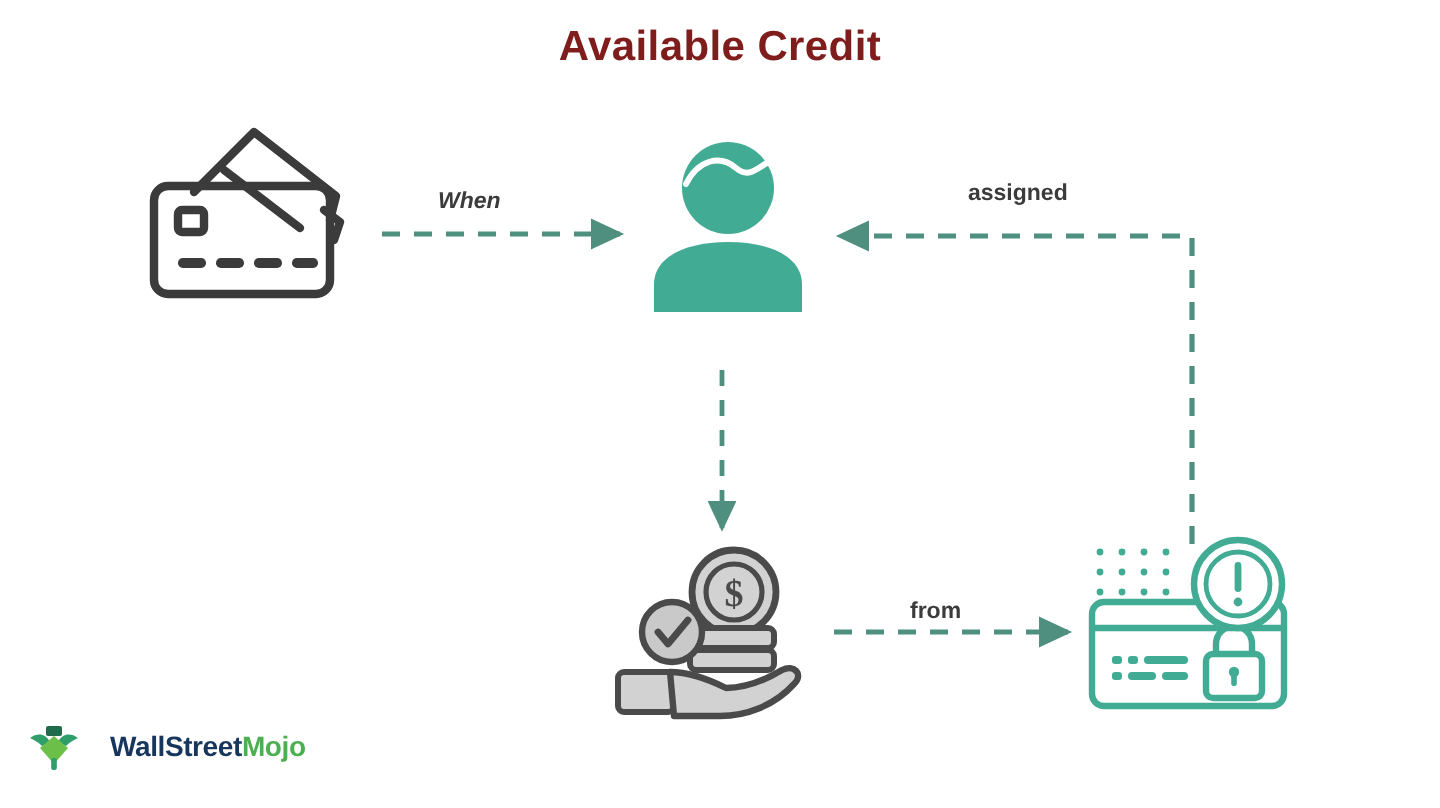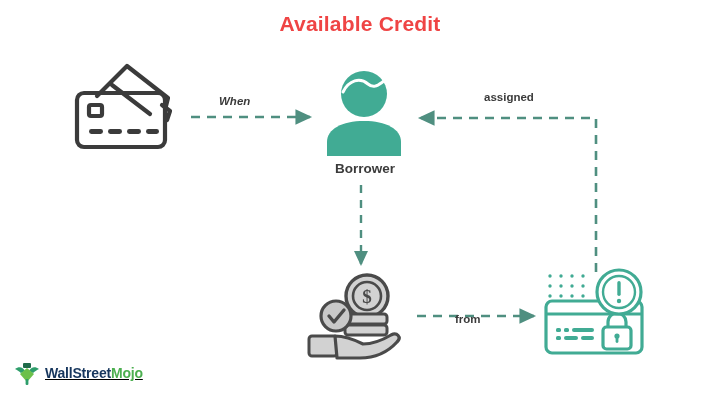--- a/index.html
+++ b/index.html
@@ -21,21 +21,21 @@
 
   
   #title {
     position: absolute;
     top: 12px;
     left: 0;
     width: 720px;
     text-align: center;
     font-size: 21px;
     font-weight: bold;
-    color: #ef4444;
+    color: #7f1d1d;
     letter-spacing: 0.2px;
   }
 
   
   .node-label {
     position: absolute;
     text-align: center;
     font-size: 13.5px;
     font-weight: bold;
     color: #3b3b3b;
@@ -50,21 +50,21 @@
   .edge-label {
     position: absolute;
     font-size: 11.5px;
     font-weight: bold;
     color: #3b3b3b;
     white-space: nowrap;
   }
 
   #label-when     { left: 219px; top: 95px; font-style: italic; }
   #label-assigned { left: 484px; top: 91px; }
-  #label-from     { left: 455px; top: 300px; margin-top: 13px; }
+  #label-from     { left: 455px; top: 300px; }
 
   
   .icon-box { position: absolute; }
 
   #icon-credit-card { left: 64px;  top: 58px;  width: 124px; height: 100px; }
   #icon-borrower    { left: 318px; top: 68px;  width: 92px;  height: 88px; }
   #icon-money-hand  { left: 305px; top: 272px; width: 102px; height: 90px; }
   #icon-credit-limit{ left: 542px; top: 268px; width: 116px; height: 92px; }
 
   
@@ -75,22 +75,21 @@
     pointer-events: none;
   }
 
   
   #logo {
     position: absolute;
     left: 14px;
     top: 360px;
     display: flex;
     align-items: center;
-    gap: 5px;
-    text-decoration: underline;
+    gap: 15px;
   }
   #logo-text {
     font-size: 14px;
     font-weight: bold;
     letter-spacing: -0.2px;
   }
   .logo-wall { color: #17365d; }
   .logo-mojo { color: #4caf50; }
 </style>
 </head>
@@ -220,21 +219,20 @@
       <rect x="73.6" y="68" width="2.8" height="7" rx="1.4" fill="#41ab94"></rect>
 
       <circle cx="77" cy="24" r="22" fill="#ffffff" stroke="#41ab94" stroke-width="3.2"></circle>
       <circle cx="77" cy="24" r="16" fill="none" stroke="#41ab94" stroke-width="2.4"></circle>
       <rect x="75.3" y="13" width="3.4" height="15" rx="1.7" fill="#41ab94"></rect>
       <circle cx="77" cy="33" r="2.2" fill="#41ab94"></circle>
     </svg>
   </div>
 
 
-  <div class="node-label" id="label-borrower">Borrower</div>
 
 
   <div class="edge-label" id="label-when">When</div>
 
   <div class="edge-label" id="label-from">from</div>
 
   <div class="edge-label" id="label-assigned">assigned</div>
 
   <div id="logo">
     <svg width="26" height="26" viewBox="0 0 26 26" xmlns="http://www.w3.org/2000/svg">

